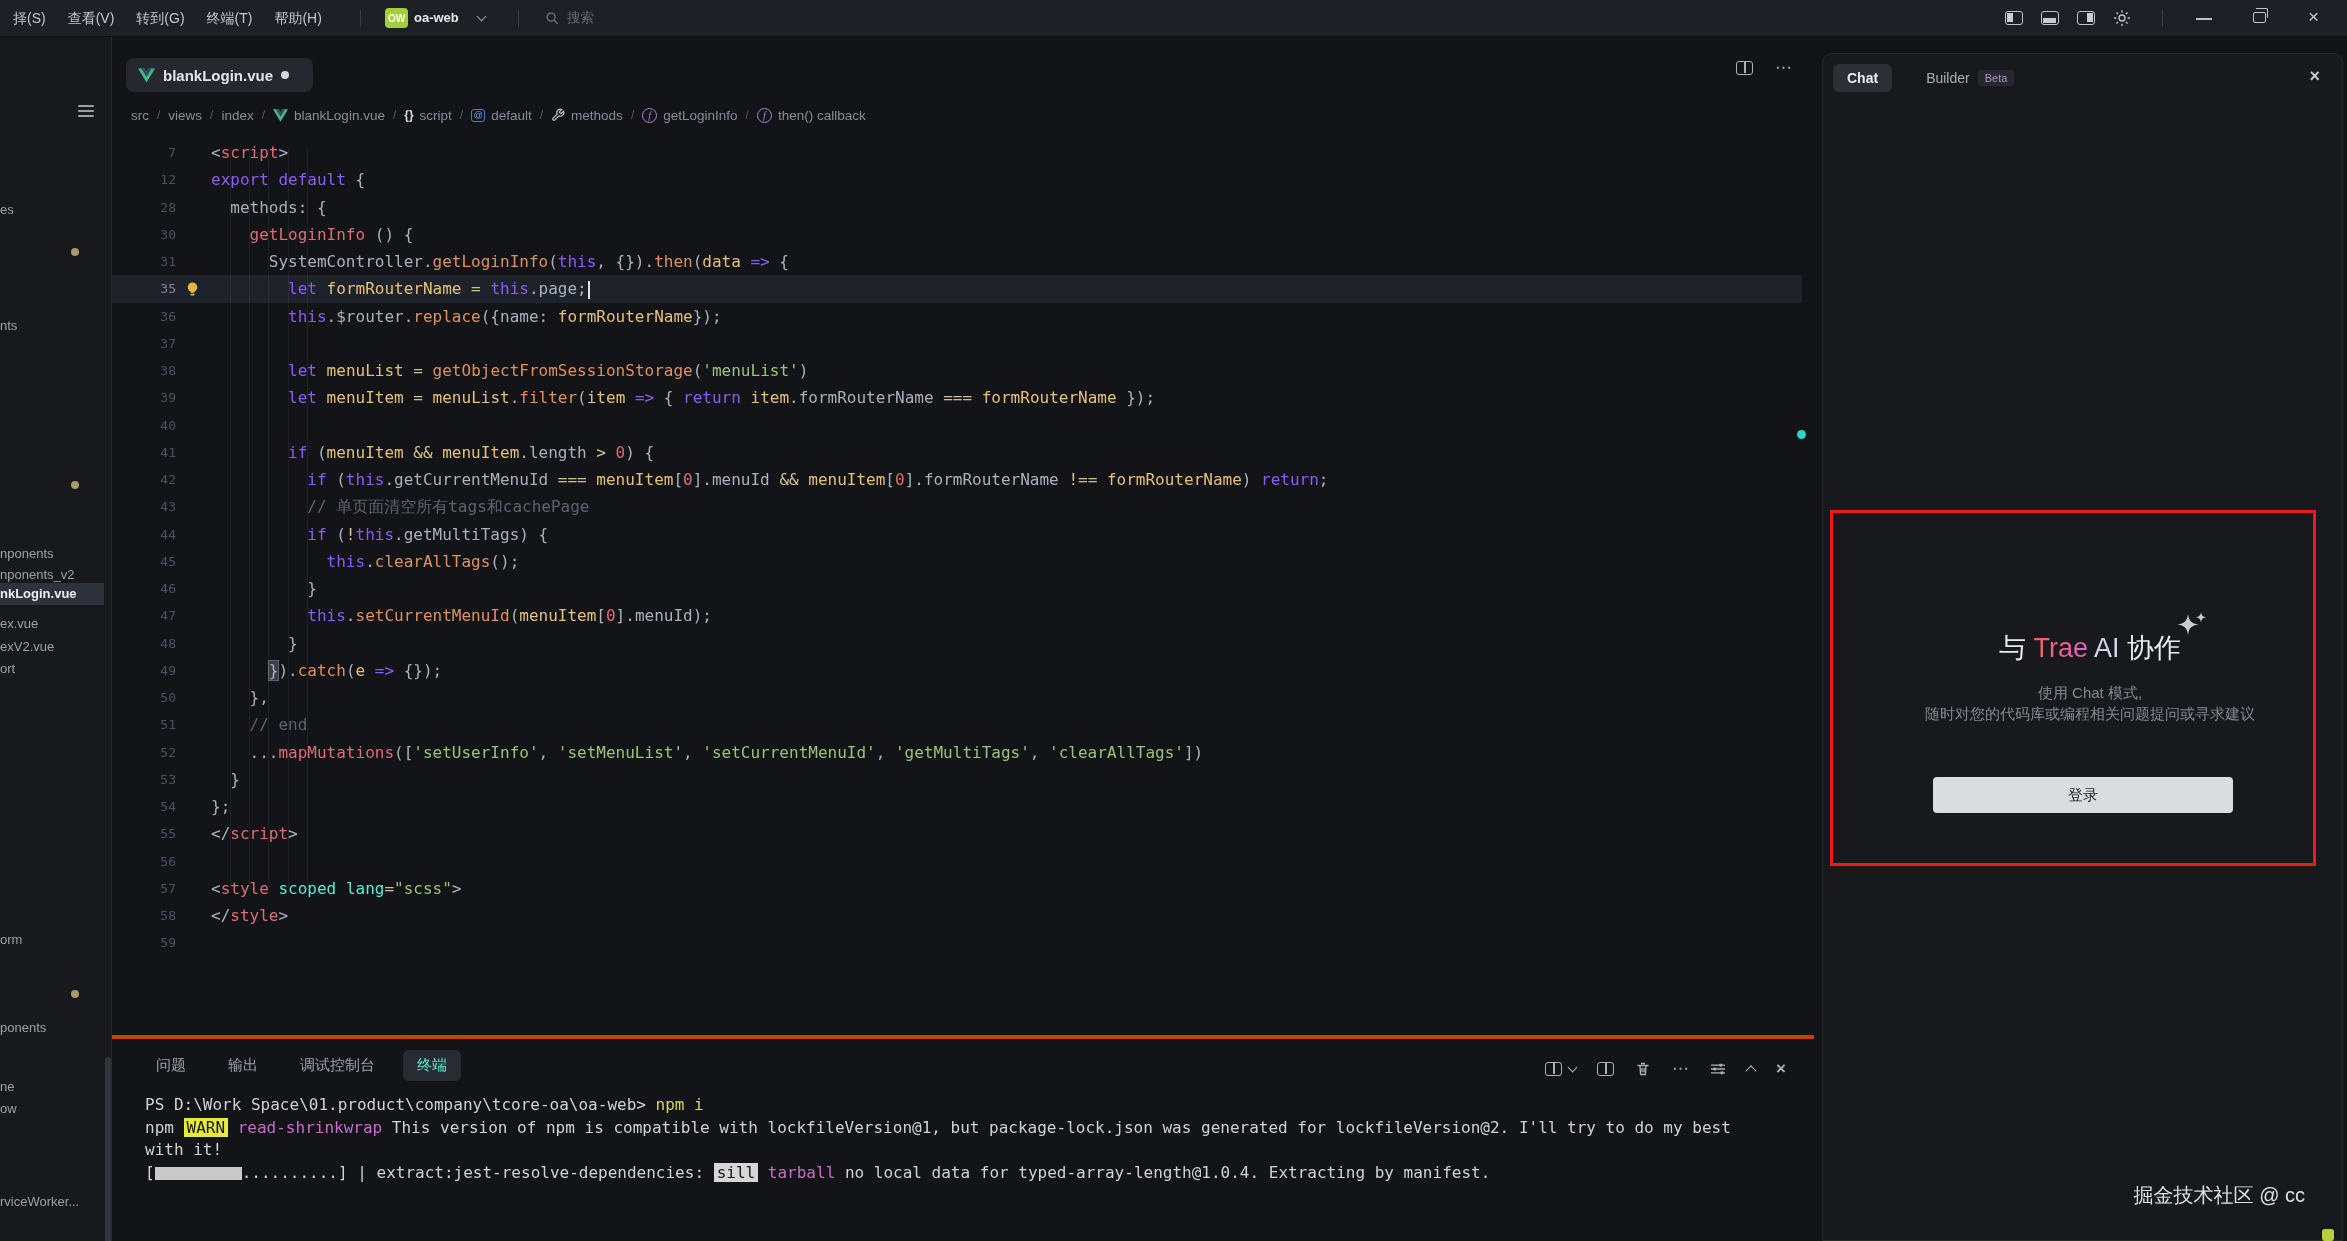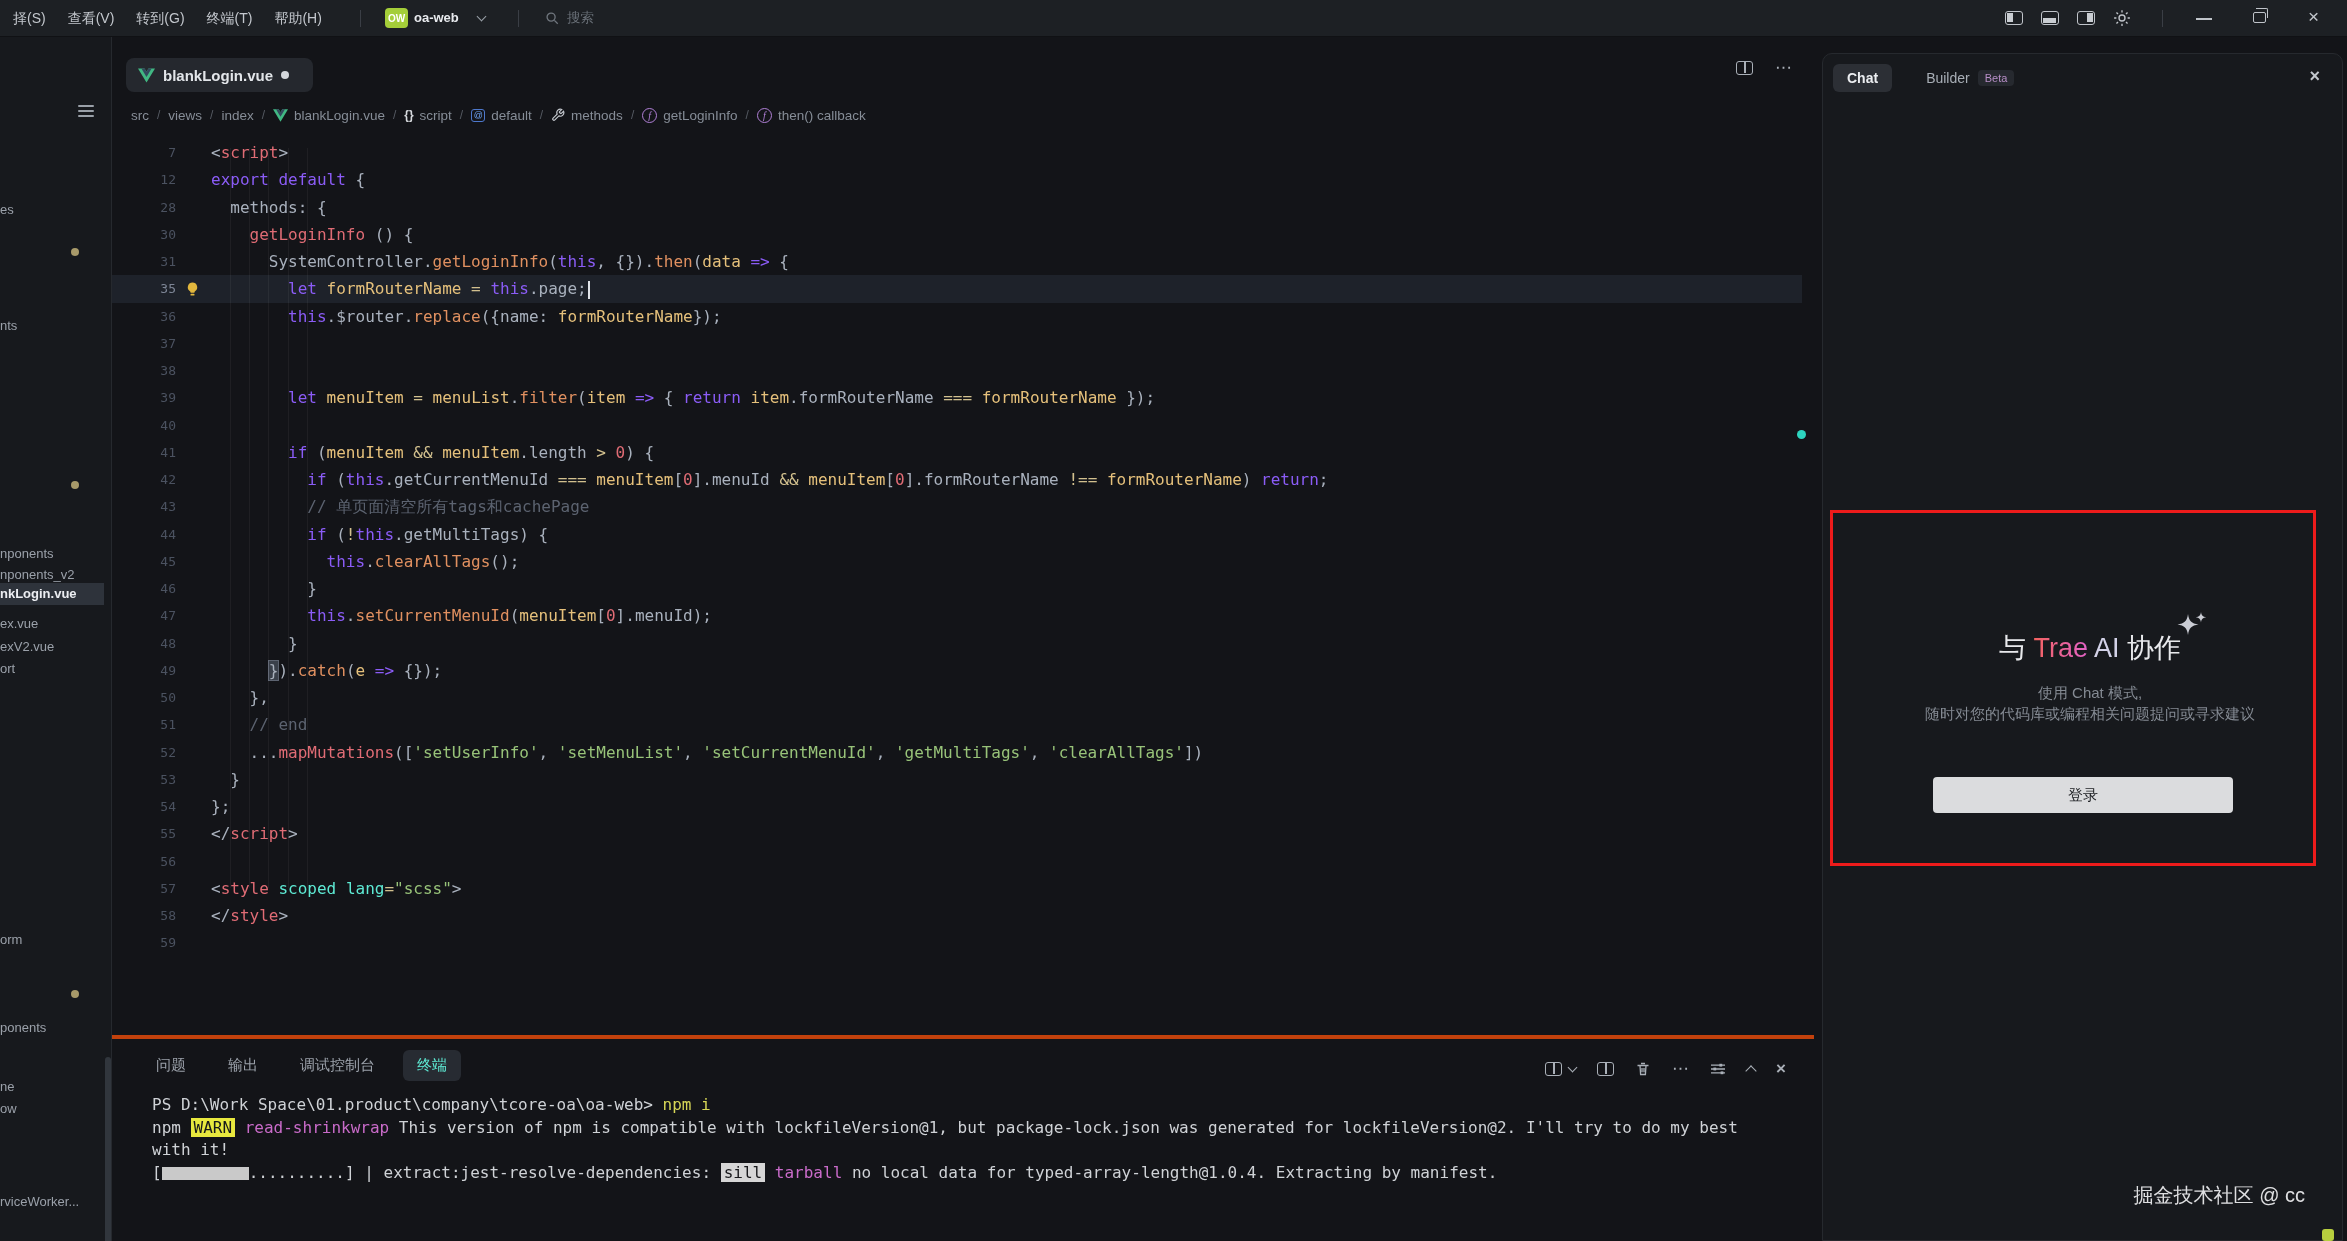--- a/index.html
+++ b/index.html
@@ -76,21 +76,21 @@
   #ov-dot{position:absolute;left:1685px;top:393px;width:9px;height:9px;border-radius:50%;background:#2dd4bf;}
 
   
   #bpanel{position:absolute;left:112px;top:1035px;width:1702px;height:206px;background:#131418;border-top:4px solid #c2410c;}
   #ptabs{position:absolute;left:30px;top:11px;display:flex;align-items:center;gap:14px;}
   .ptab{font-size:15px;color:#9ba1aa;padding:6px 14px;border-radius:6px;}
   .ptab.active{background:#272b32;color:#5eead4;}
   #ptools{position:absolute;right:28px;top:20px;display:flex;align-items:center;gap:21px;color:#aab0b8;}
   .chevU{display:inline-block;width:8px;height:8px;border-left:1.5px solid #aab0b8;border-top:1.5px solid #aab0b8;transform:rotate(45deg);margin-top:4px;}
   .chevD{display:inline-block;width:7px;height:7px;border-right:1.5px solid #aab0b8;border-bottom:1.5px solid #aab0b8;transform:rotate(45deg);margin-bottom:3px;}
-  #term{position:absolute;left:40px;top:55px;font-family:"DejaVu Sans Mono",monospace;font-size:16px;line-height:22.5px;color:#cfd2d6;white-space:pre;}
+  #term{position:absolute;left:33px;top:55px;font-family:"DejaVu Sans Mono",monospace;font-size:16px;line-height:22.5px;color:#cfd2d6;white-space:pre;}
   .t-y{color:#d6d657;} .t-m{color:#c96bc9;}
   .t-warn{background:#e8e83e;color:#17181b;padding:0 3px;}
   .t-sill{background:#d6d6d6;color:#17181b;padding:0 3px;}
   .t-block{display:inline-block;width:87px;height:13px;background:#c9c9c9;vertical-align:middle;}
 
   
   #ai{position:absolute;left:1822px;top:53px;width:521px;height:1188px;background:#17191d;border:1px solid #26292e;
       border-radius:10px 10px 0 0;}
   #ai-tabs{position:absolute;left:10px;top:10px;display:flex;align-items:center;gap:20px;}
   .ai-tab{font-size:14px;color:#a8aeb6;padding:6px 14px;border-radius:6px;display:flex;align-items:center;gap:8px;}
@@ -294,20 +294,21 @@
           <pre class="codeln"><span class="tk">        </span><span class="tk-k">this</span><span class="tk">.$router.</span><span class="tk-f">replace</span><span class="tk">({name: </span><span class="tk-v">formRouterName</span><span class="tk">});</span></pre>
         </div>
         <div class="crow">
           <span class="ln">37</span>
           <span class="gut2"></span>
           <pre class="codeln"></pre>
         </div>
         <div class="crow">
           <span class="ln">38</span>
           <span class="gut2"></span>
+          <pre class="codeln"><span class="tk">        </span><span class="tk-k">let</span><span class="tk"> </span><span class="tk-v">menuList</span><span class="tk"> </span><span class="tk-o">=</span><span class="tk"> </span><span class="tk-f">getObjectFromSessionStorage</span><span class="tk">(</span><span class="tk-s">'menuList'</span><span class="tk">)</span></pre>
         </div>
         <div class="crow">
           <span class="ln">39</span>
           <span class="gut2"></span>
           <pre class="codeln"><span class="tk">        </span><span class="tk-k">let</span><span class="tk"> </span><span class="tk-v">menuItem</span><span class="tk"> </span><span class="tk-o">=</span><span class="tk"> </span><span class="tk-v">menuList</span><span class="tk">.</span><span class="tk-f">filter</span><span class="tk">(</span><span class="tk-pa">item</span><span class="tk"> </span><span class="tk-k">=&gt;</span><span class="tk"> { </span><span class="tk-k">return</span><span class="tk"> </span><span class="tk-pa">item</span><span class="tk">.formRouterName </span><span class="tk-o">===</span><span class="tk"> </span><span class="tk-v">formRouterName</span><span class="tk"> });</span></pre>
         </div>
         <div class="crow">
           <span class="ln">40</span>
           <span class="gut2"></span>
           <pre class="codeln"></pre>

